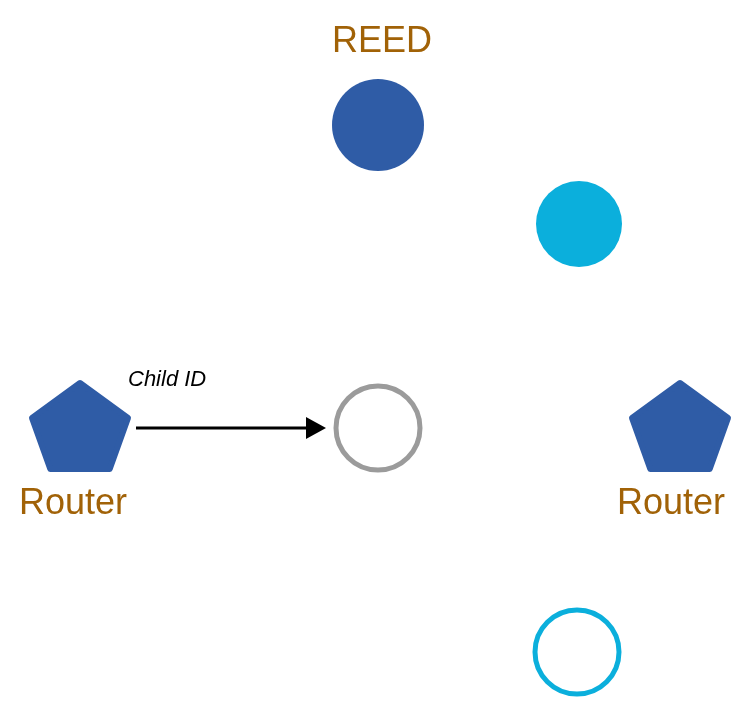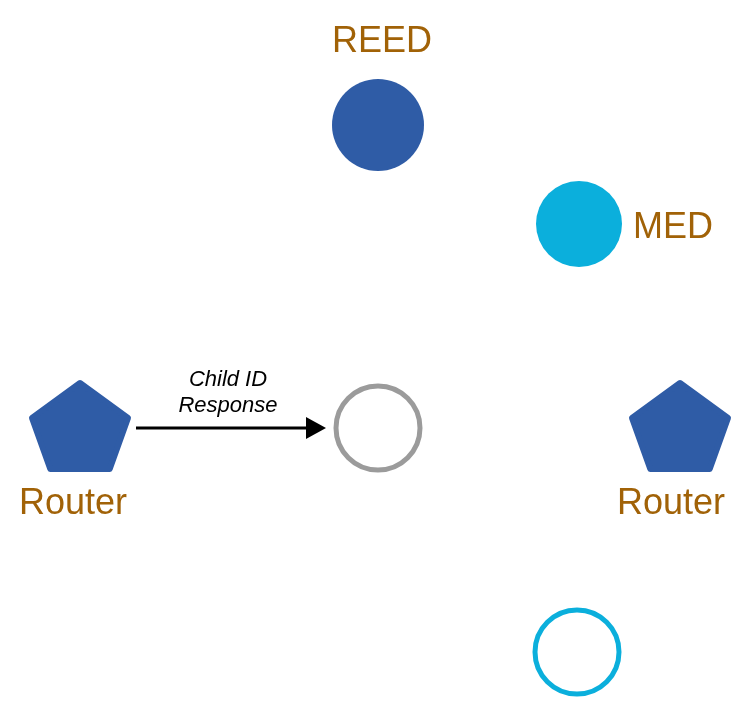--- a/index.html
+++ b/index.html
@@ -26,21 +26,20 @@
     white-space: nowrap;
     letter-spacing: 0px;
   }
   .edge-label {
     position: absolute;
     font-family: "Liberation Sans", sans-serif;
     font-style: italic;
     font-size: 22px;
     line-height: 26px;
     color: #000000;
-    text-align: center;
     white-space: nowrap;
   }
   .shape {
     position: absolute;
   }
   svg { display: block; overflow: visible; }
 </style>
 </head>
 <body>
 
@@ -53,33 +52,31 @@
       <circle cx="48" cy="48" r="46" fill="#2F5CA6"></circle>
     </svg>
   </div>
 
   <div class="shape" style="left:535px; top:180px;">
     <svg width="88" height="88" viewBox="0 0 88 88" aria-hidden="true">
       <circle cx="44" cy="44" r="43" fill="#0BAFDC"></circle>
     </svg>
   </div>
 
-  <div class="node-label" style="left:633px; top:208px;">MED</div>
 
   <div class="shape" style="left:28px; top:380px;">
     <svg width="104" height="92" viewBox="0 0 104 92" aria-hidden="true">
       <path d="M52 3 L100 38 L81.7 89 L22.3 89 L4 38 Z" fill="#2F5CA6" stroke="#2F5CA6" stroke-width="6" stroke-linejoin="round"></path>
     </svg>
   </div>
 
   <div class="node-label" style="left:19px; top:484px;">Router</div>
 
   <div class="edge-label" style="left:128px; top:366px; width:200px;">
     <div>Child ID</div>
-    <div>Response</div>
   </div>
 
   <div class="shape" style="left:130px; top:405px;">
     <svg width="200" height="46" viewBox="0 0 200 46" aria-hidden="true">
       <line x1="6" y1="23" x2="176" y2="23" stroke="#000000" stroke-width="3"></line>
       <path d="M176 12 L196 23 L176 34 Z" fill="#000000"></path>
     </svg>
   </div>
 
   <div class="shape" style="left:332px; top:382px;">

